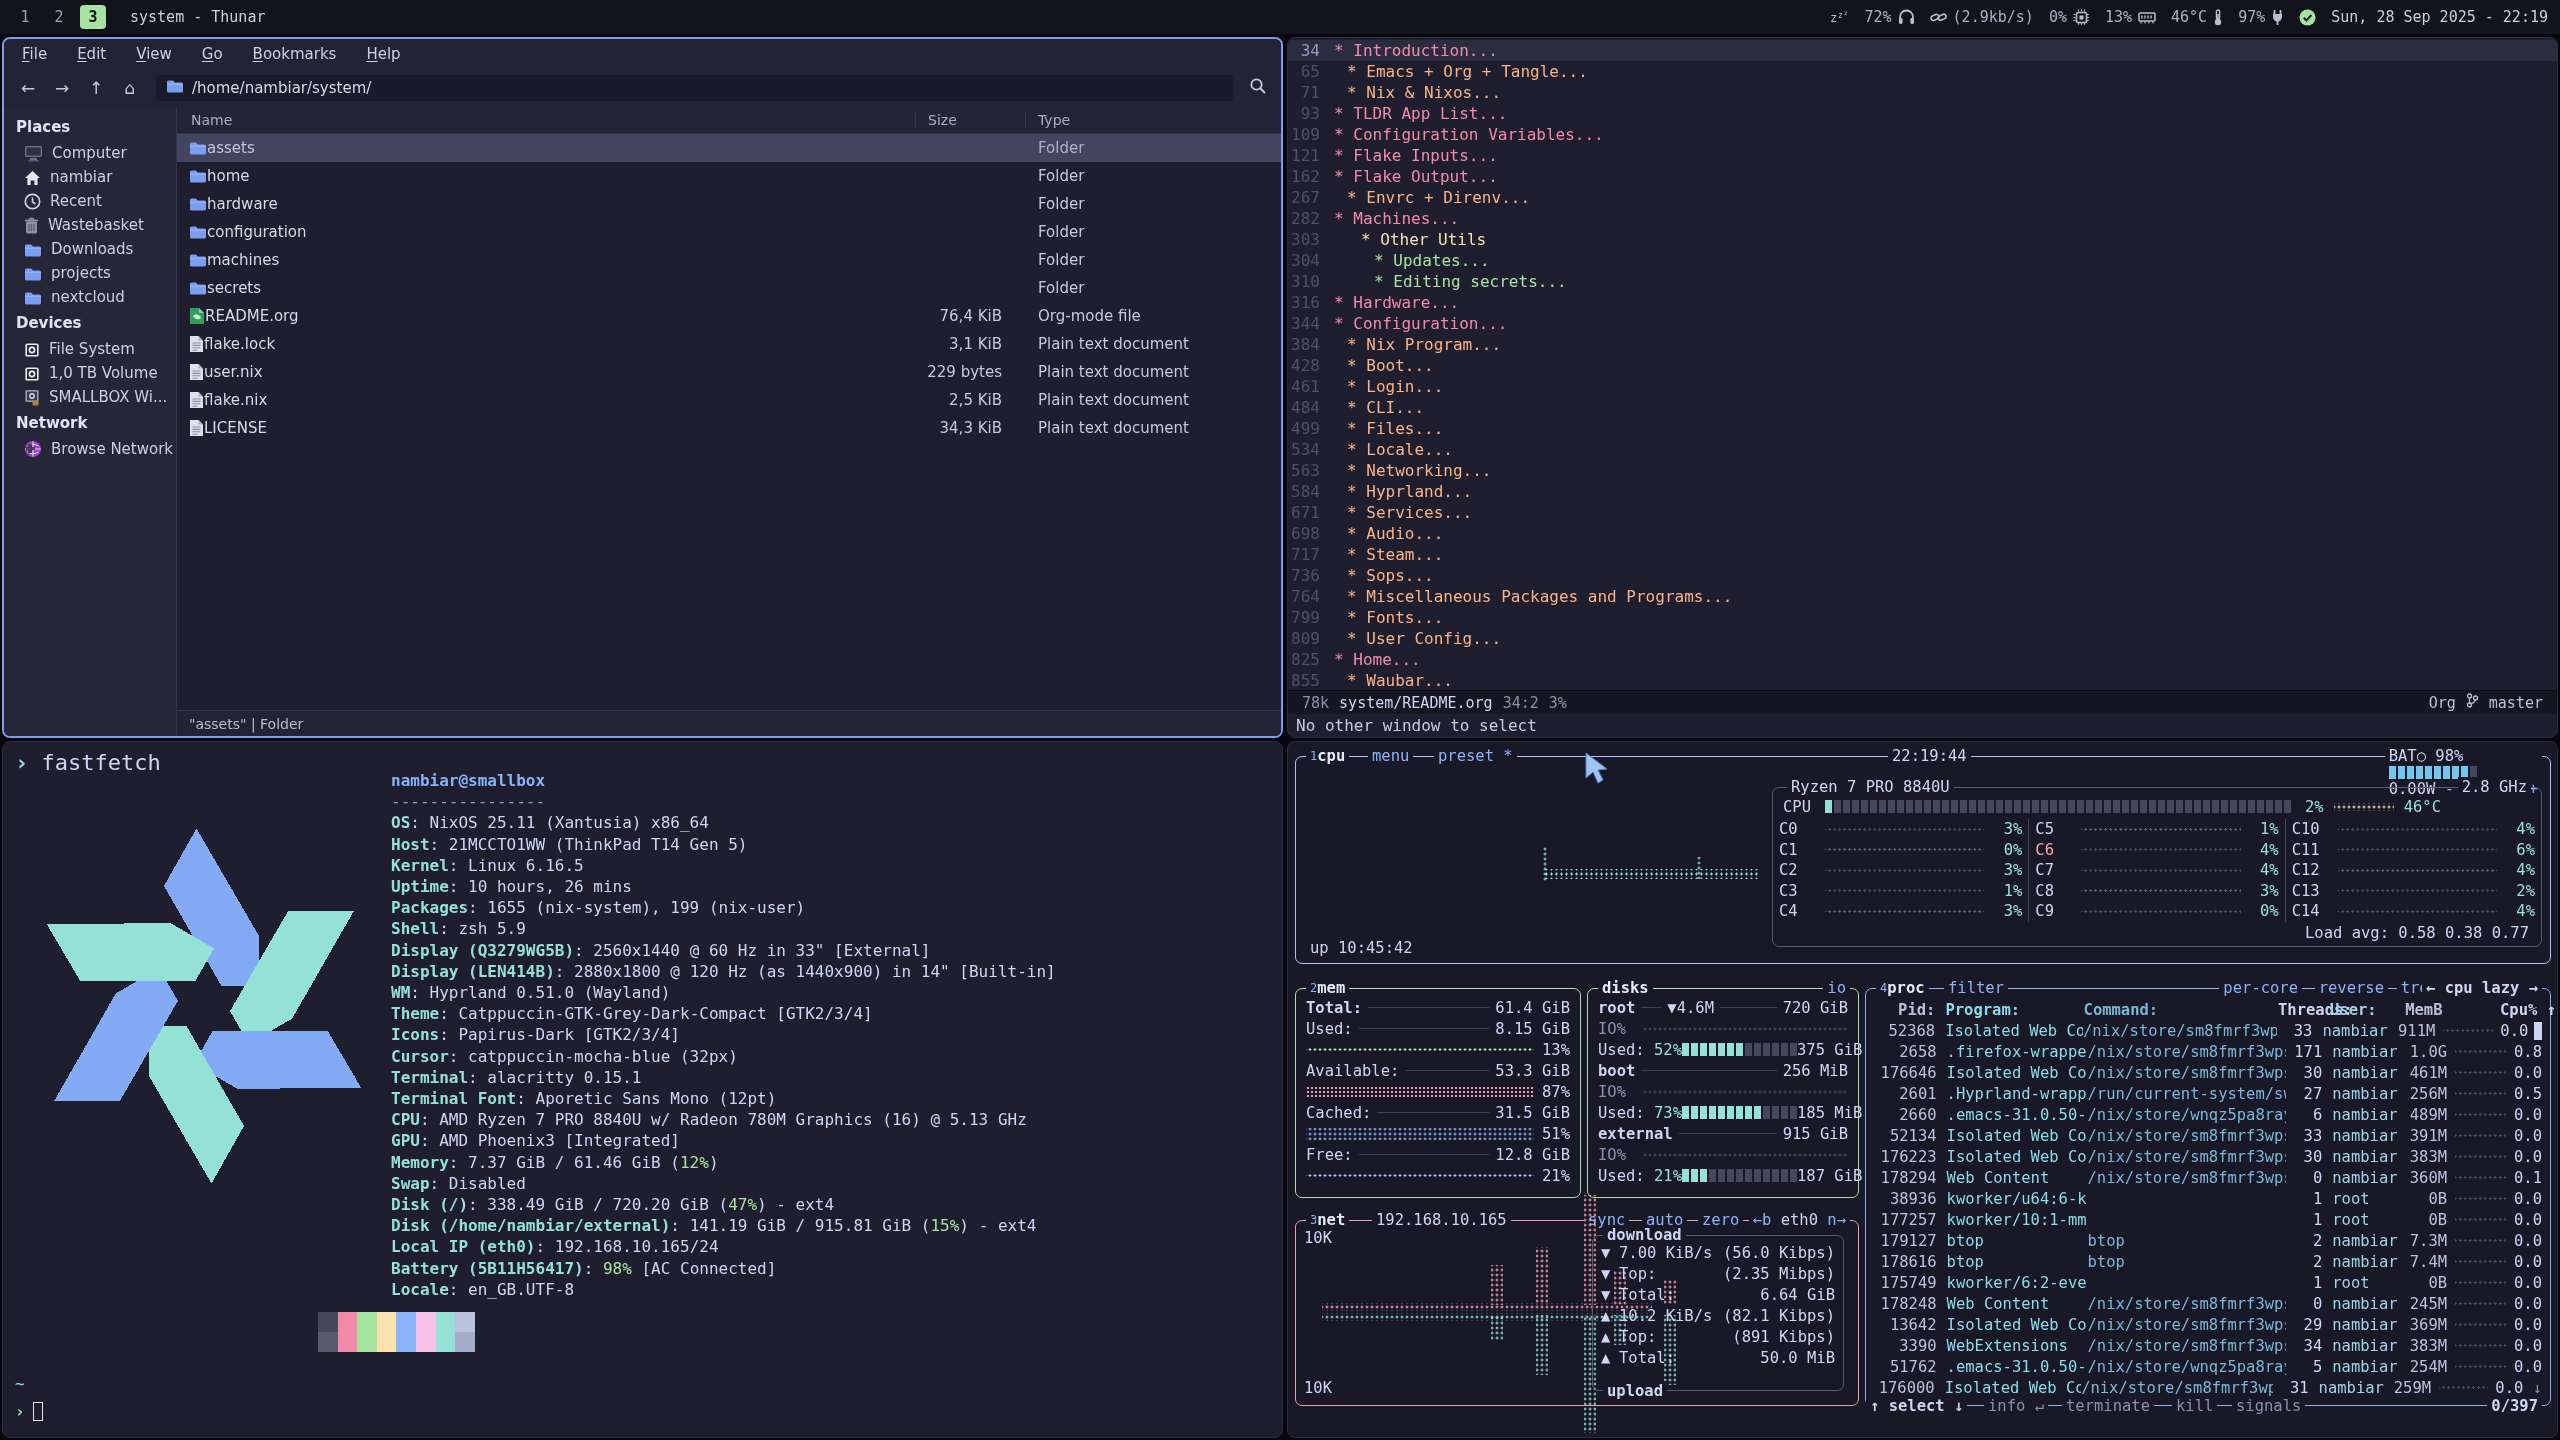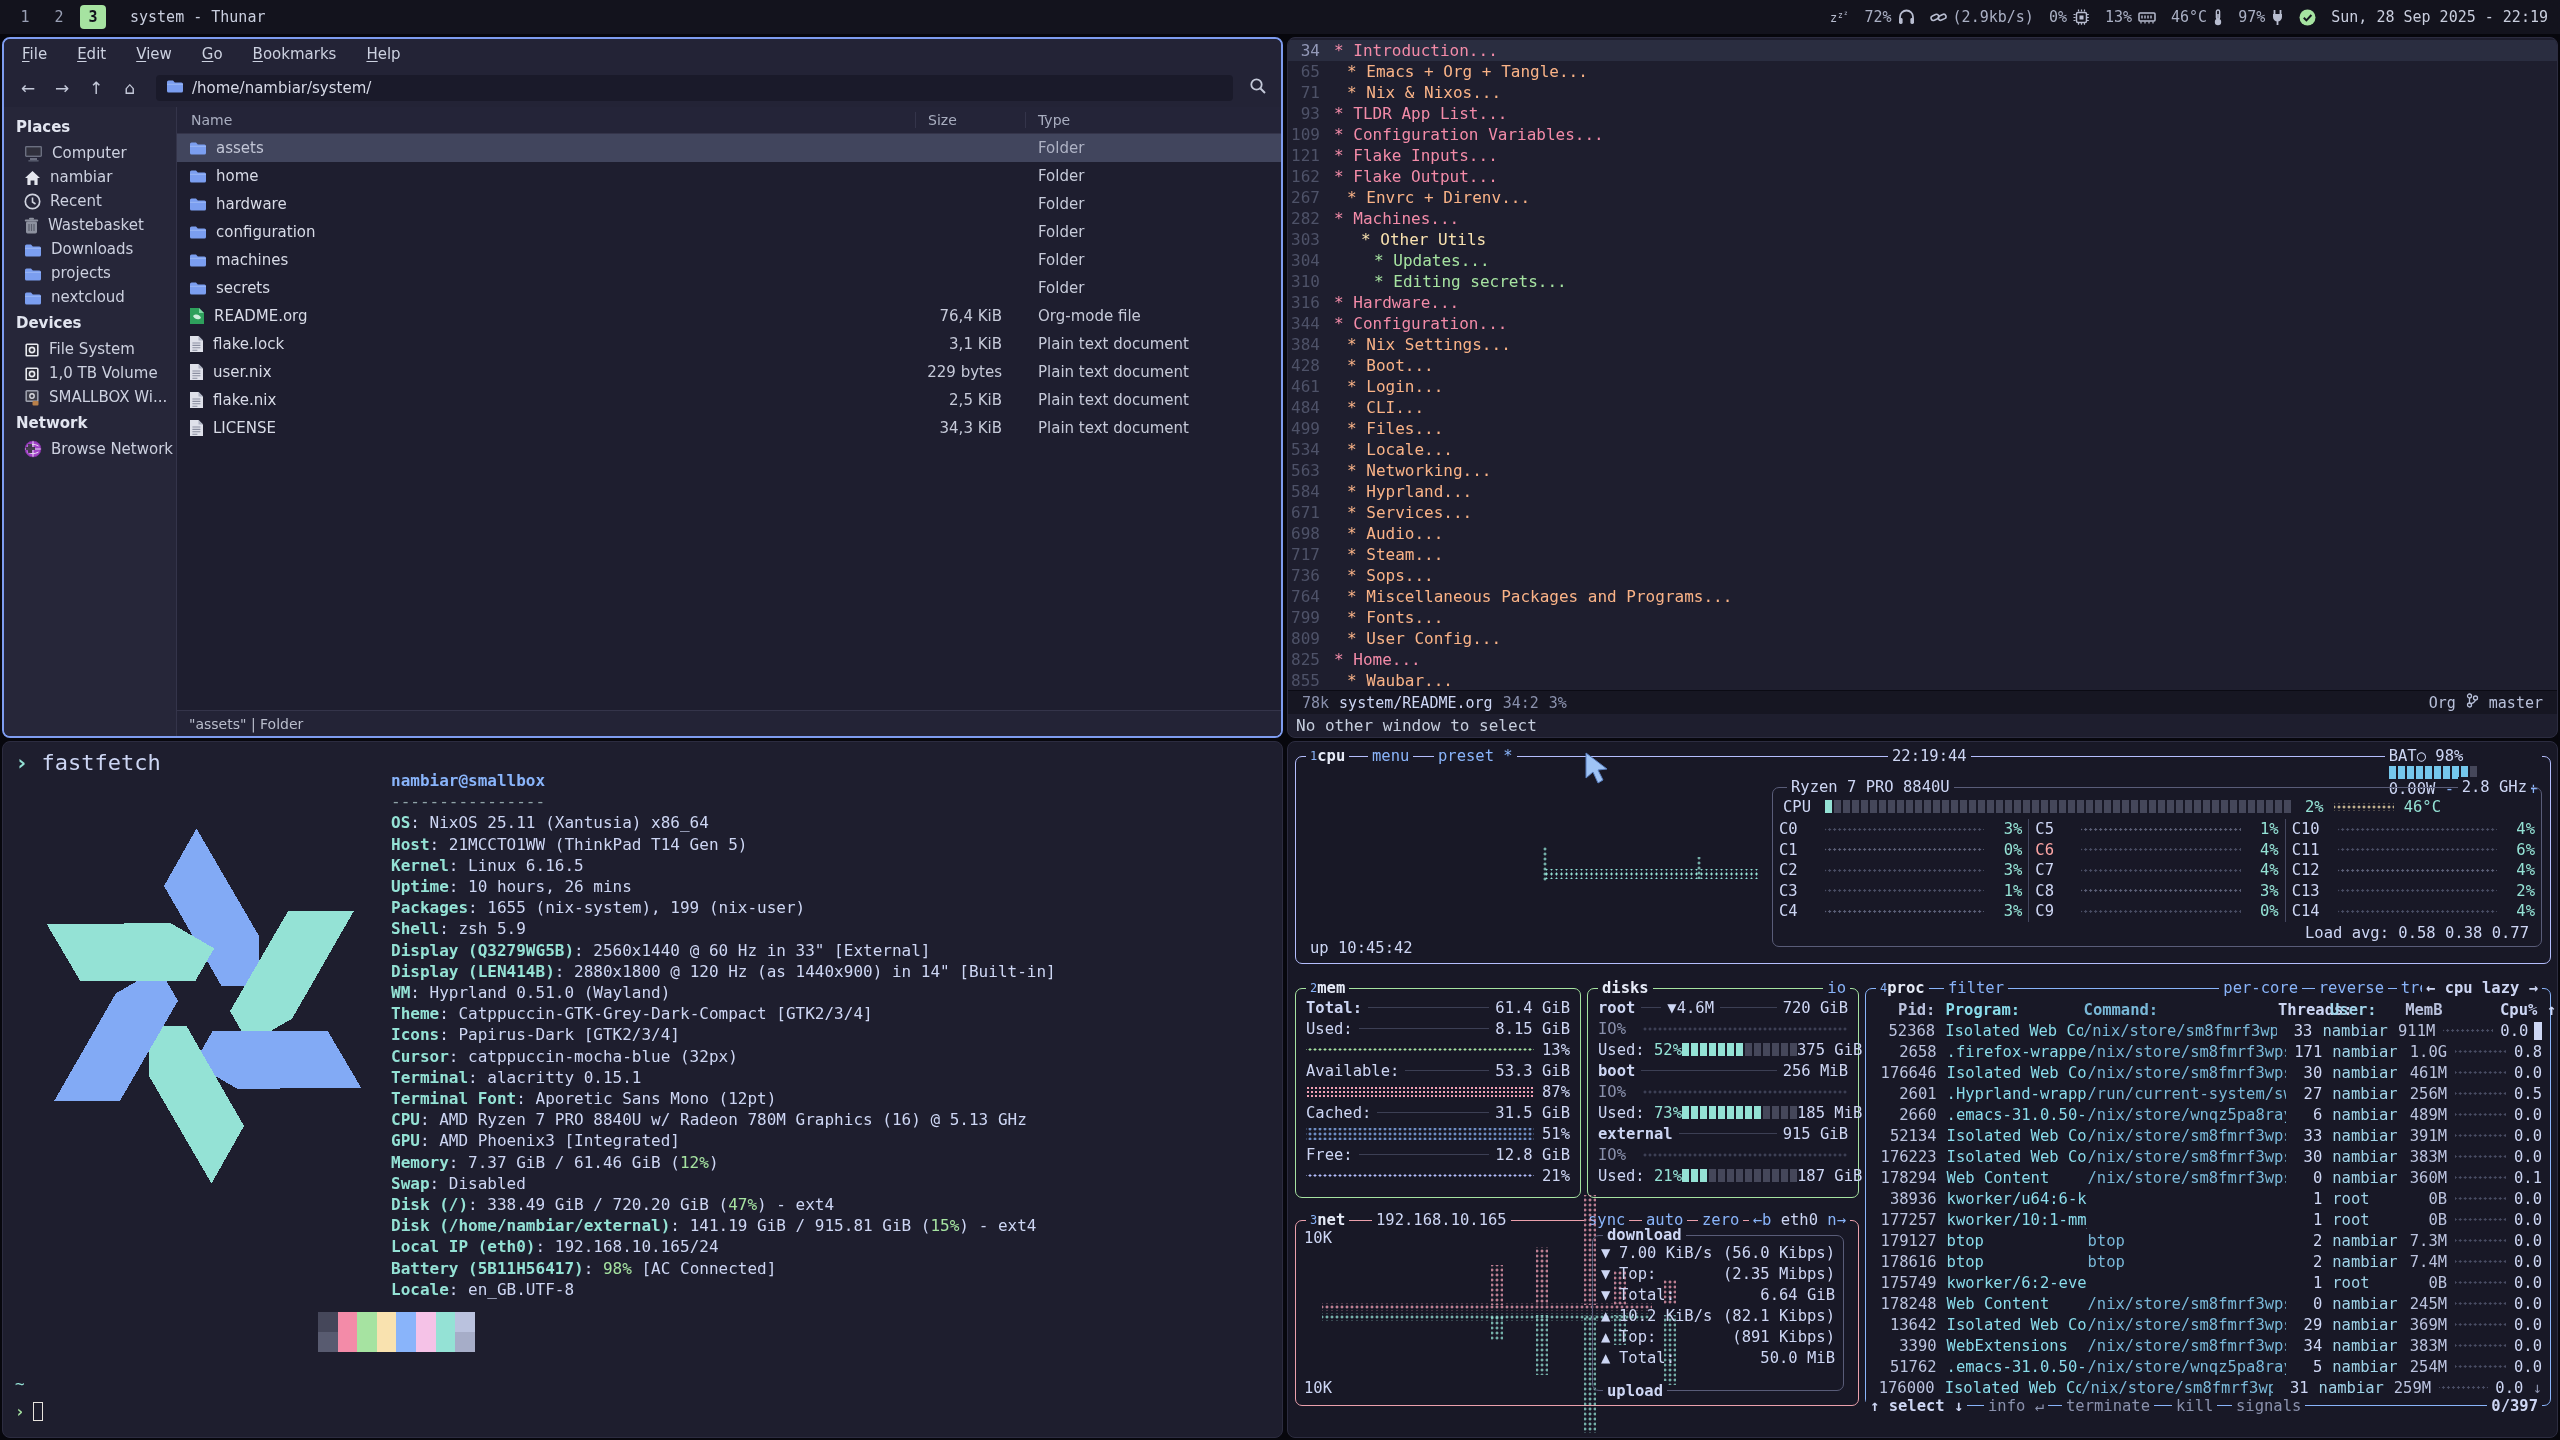--- a/index.html
+++ b/index.html
@@ -46,21 +46,21 @@
   .side-item svg{flex:0 0 auto;}
   #thunar-files{flex:1;display:flex;flex-direction:column;background:#1e1e2f;border-left:1px solid #34344a;}
   #file-header{height:27px;display:flex;align-items:center;font-size:14px;color:#a9aec0;
     border-bottom:1px solid #34344a;background:#242438;}
   .fh-name{flex:1;padding-left:14px;border-right:1px solid #34344a;}
   .fh-size{width:110px;text-align:left;padding-left:12px;border-right:1px solid #34344a;}
   .fh-type{width:255px;padding-left:12px;}
   #file-rows{flex:1;}
   .frow{height:28px;display:flex;align-items:center;font-size:15px;color:#d8dbe7;}
   .frow.selected{background:#41455d;color:#c2c6d6;}
-  .fr-name{flex:1;display:flex;align-items:center;gap:9px;padding-left:12px;}
+  .fr-name{flex:1;display:flex;align-items:center;gap:0;padding-left:12px;}
   .fr-size{width:110px;text-align:right;padding-right:24px;color:#c6cad9;white-space:nowrap;}
   .fr-type{width:255px;padding-left:12px;color:#c6cad9;}
   .frow.selected .fr-type,.frow.selected .fr-size{color:#aeb2c4;}
   #thunar-status{height:26px;border-top:1px solid #34344a;display:flex;align-items:center;
     padding-left:12px;font-size:14px;color:#b9bdcc;background:#232336;}
   
   #emacs{left:1287px;top:37px;width:1271px;height:701px;background:var(--base);
     border:1px solid #2c2c40;display:flex;flex-direction:column;}
   #emacs-buffer{flex:1;padding-top:2px;font-size:16px;line-height:21px;overflow:hidden;}
   .eline{display:flex;height:21px;white-space:pre;}
@@ -467,21 +467,21 @@
       <div class="eline"><span class="lnum">109</span><span class="l1" style="padding-left: 0px;">* Configuration Variables...</span></div>
       <div class="eline"><span class="lnum">121</span><span class="l1" style="padding-left: 0px;">* Flake Inputs...</span></div>
       <div class="eline"><span class="lnum">162</span><span class="l1" style="padding-left: 0px;">* Flake Output...</span></div>
       <div class="eline"><span class="lnum">267</span><span class="l2" style="padding-left: 13px;">* Envrc + Direnv...</span></div>
       <div class="eline"><span class="lnum">282</span><span class="l1" style="padding-left: 0px;">* Machines...</span></div>
       <div class="eline"><span class="lnum">303</span><span class="l3" style="padding-left: 27px;">* Other Utils</span></div>
       <div class="eline"><span class="lnum">304</span><span class="l4" style="padding-left: 40px;">* Updates...</span></div>
       <div class="eline"><span class="lnum">310</span><span class="l4" style="padding-left: 40px;">* Editing secrets...</span></div>
       <div class="eline"><span class="lnum">316</span><span class="l1" style="padding-left: 0px;">* Hardware...</span></div>
       <div class="eline"><span class="lnum">344</span><span class="l1" style="padding-left: 0px;">* Configuration...</span></div>
-      <div class="eline"><span class="lnum">384</span><span class="l2" style="padding-left: 13px;">* Nix Settings...</span></div>
+      <div class="eline"><span class="lnum">384</span><span class="l2" style="padding-left: 13px;">* Nix Program...</span></div>
       <div class="eline"><span class="lnum">428</span><span class="l2" style="padding-left: 13px;">* Boot...</span></div>
       <div class="eline"><span class="lnum">461</span><span class="l2" style="padding-left: 13px;">* Login...</span></div>
       <div class="eline"><span class="lnum">484</span><span class="l2" style="padding-left: 13px;">* CLI...</span></div>
       <div class="eline"><span class="lnum">499</span><span class="l2" style="padding-left: 13px;">* Files...</span></div>
       <div class="eline"><span class="lnum">534</span><span class="l2" style="padding-left: 13px;">* Locale...</span></div>
       <div class="eline"><span class="lnum">563</span><span class="l2" style="padding-left: 13px;">* Networking...</span></div>
       <div class="eline"><span class="lnum">584</span><span class="l2" style="padding-left: 13px;">* Hyprland...</span></div>
       <div class="eline"><span class="lnum">671</span><span class="l2" style="padding-left: 13px;">* Services...</span></div>
       <div class="eline"><span class="lnum">698</span><span class="l2" style="padding-left: 13px;">* Audio...</span></div>
       <div class="eline"><span class="lnum">717</span><span class="l2" style="padding-left: 13px;">* Steam...</span></div>

